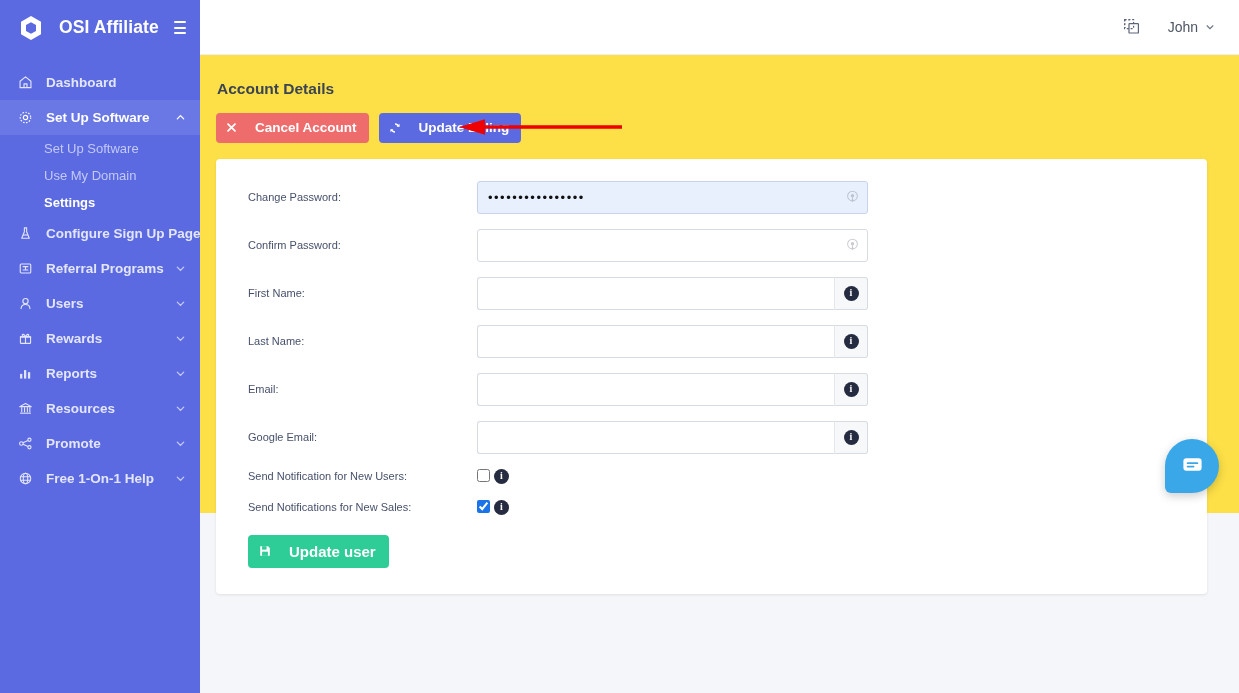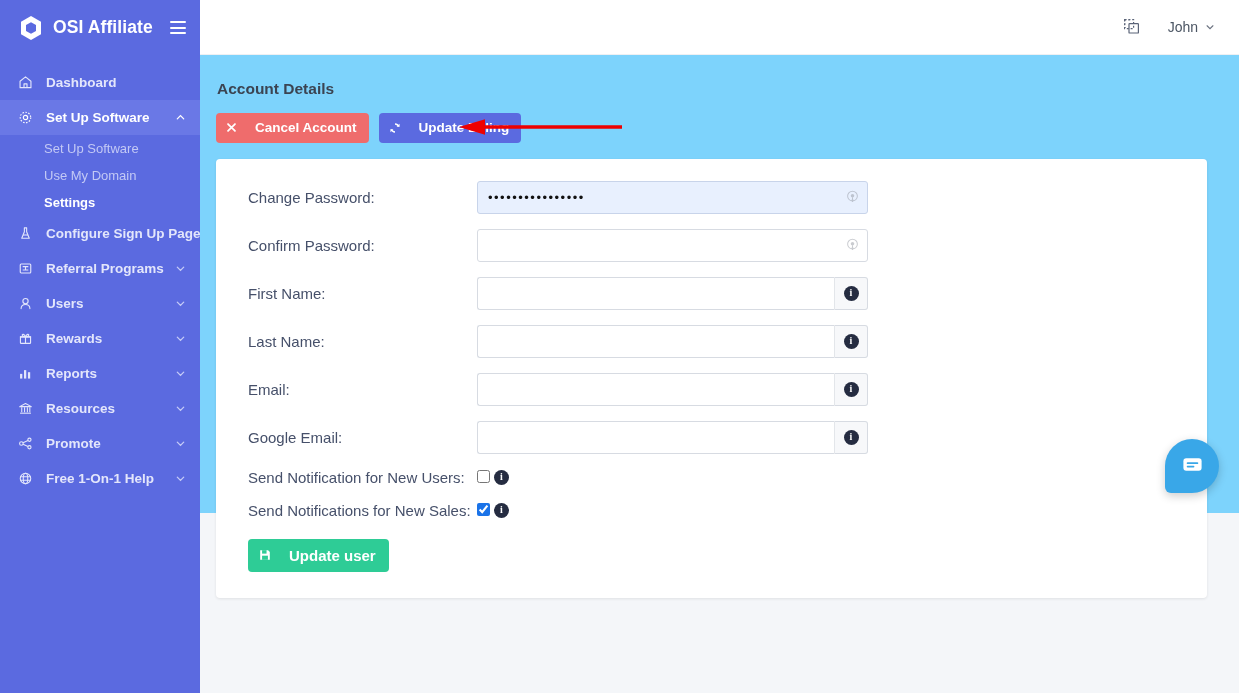--- a/index.html
+++ b/index.html
@@ -16,21 +16,21 @@
     width: 200px; height: 693px;
     background: #5c6bdd;
     background: #5b6ae0;
     flex: 0 0 200px;
     overflow: hidden;
   }
   .brand {
     height: 55px;
     display: flex; align-items: center;
     padding: 0 14px 0 18px;
-    gap: 9px;
+    gap: 15px;
   }
   .brand-logo { width: 26px; height: 26px; flex: 0 0 26px; }
   .brand-text {
     color: #ffffff; font-size: 17.5px; font-weight: bold;
     letter-spacing: .1px; white-space: nowrap;
   }
   .brand-burger {
     margin-left: auto; width: 16px; height: 13px;
     display: flex; flex-direction: column; justify-content: space-between;
     cursor: pointer;
@@ -66,21 +66,21 @@
     display: block;
     padding: 6px 14px 6px 44px;
     font-size: 13px;
     color: #c3c9f5;
     cursor: pointer;
     white-space: nowrap;
   }
   .sub-item.current { color: #ffffff; font-weight: bold; }
 
   
-  .main { flex: 1; height: 513px; position: relative; background: #7dd3fc; }
+  .main { flex: 1; height: 513px; position: relative; background: #fde047; }
   .topbar {
     height: 55px; background: #ffffff;
     display: flex; align-items: center; justify-content: flex-end;
     padding-right: 24px; gap: 26px;
     border-bottom: 1px solid #eef0f3;
   }
   .topbar-ico { cursor: pointer; display: flex; align-items: center; }
   .user-menu {
     display: flex; align-items: center; gap: 7px;
     color: #4b5563; font-size: 14px; cursor: pointer;
@@ -122,21 +122,21 @@
     margin-top: 16px;
     margin-right: 0;
     box-shadow: 0 1px 3px rgba(0,0,0,.09);
     padding: 22px 20px 26px 16px;
     width: 991px;
     min-height: 405px;
   }
   .form-row { display: flex; align-items: center; margin-bottom: 15px; }
   .form-label {
     width: 245px; flex: 0 0 245px;
-    font-size: 15px; color: #46506a;
+    font-size: 11px; color: #46506a;
     padding-left: 16px;
   }
   .input-wrap { display: flex; width: 391px; position: relative; }
   .form-input {
     flex: 1;
     height: 33px;
     border: 1px solid #d7dbe2;
     border-radius: 3px;
     padding: 0 10px;
     font-family: inherit; font-size: 13px;

